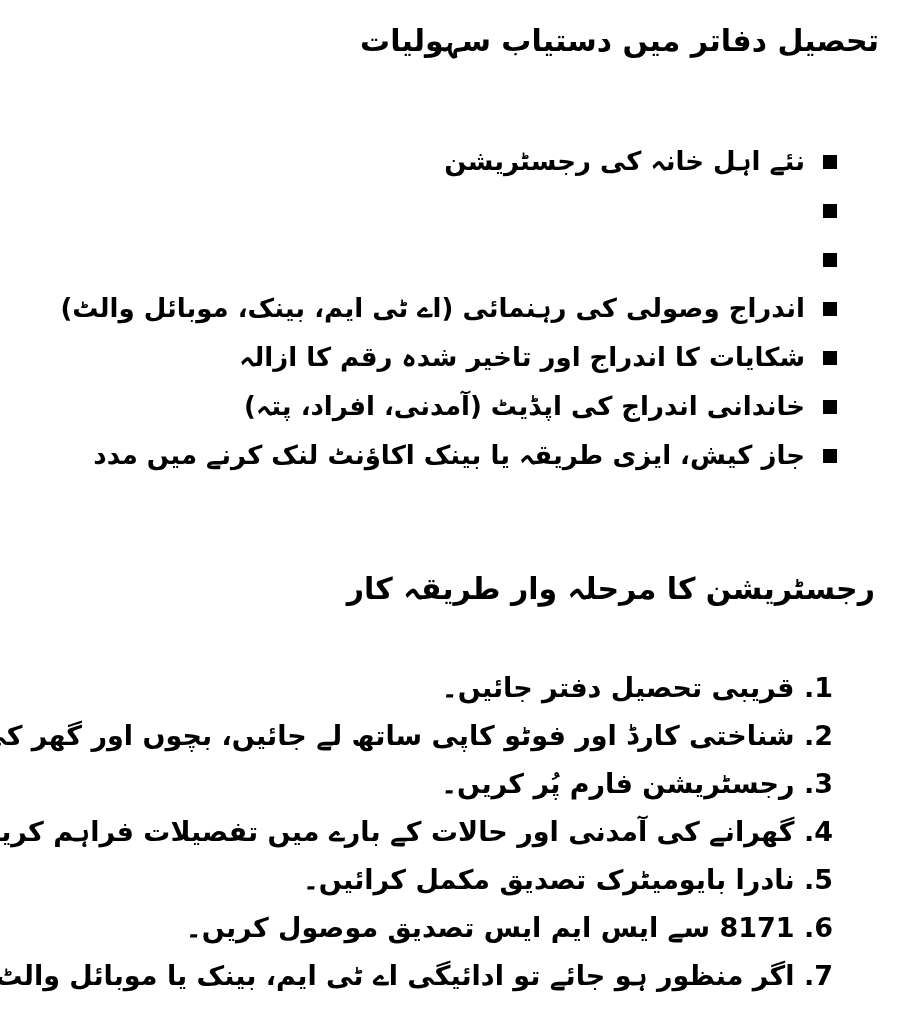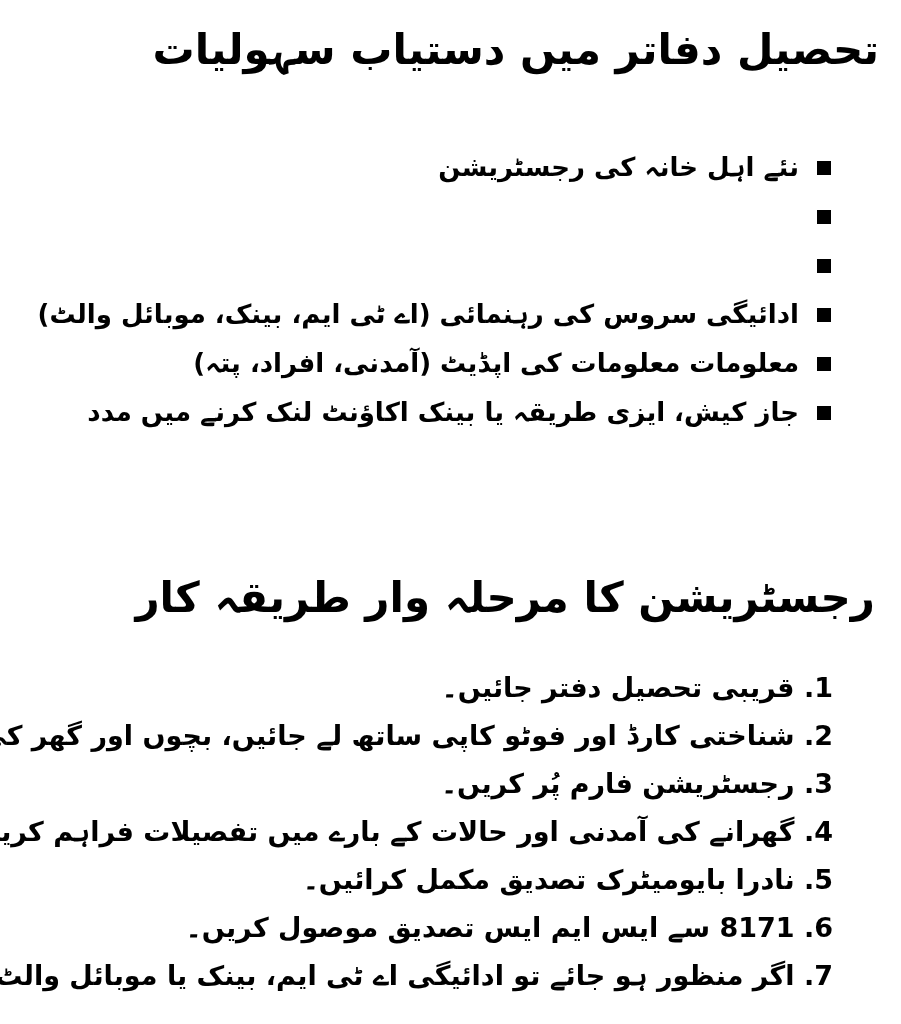--- a/index.html
+++ b/index.html
@@ -16,40 +16,40 @@
   }
   .page {
     position: relative;
     width: 901px;
     height: 1024px;
     direction: rtl;
     background: #ffffff;
   }
   .heading {
     position: absolute;
-    font-size: 42px;
+    font-size: 30px;
     font-weight: bold;
     line-height: 1.5;
     white-space: nowrap;
     color: #000000;
   }
   #facilities-title {
     top: 18px;
     right: 22px;
   }
   #procedure-title {
     top: 566px;
     right: 26px;
     text-align: right;
   }
   ul.facilities {
     position: absolute;
     top: 128px;
     right: 56px;
-    margin: 14px;
+    margin: 8px;
     padding: 0;
     list-style: none;
   }
   ul.facilities li {
     display: flex;
     align-items: center;
     height: 49px;
     font-size: 26px;
     font-weight: bold;
     white-space: nowrap;
@@ -92,25 +92,29 @@
       <span>نئے اہل خانہ کی رجسٹریشن</span>
     </li>
     <li>
       <span class="square"></span>
     </li>
     <li>
       <span class="square"></span>
     </li>
     <li>
       <span class="square"></span>
-      <span>ادائیگی سروس کی رہنمائی (اے ٹی ایم، بینک، موبائل والٹ)</span>
+      <span>اندراج وصولی کی رہنمائی (اے ٹی ایم، بینک، موبائل والٹ)</span>
     </li>
     <li>
       <span class="square"></span>
-      <span>معلومات معلومات کی اپڈیٹ (آمدنی، افراد، پتہ)</span>
+      <span>شکایات کا اندراج اور تاخیر شدہ رقم کا ازالہ</span>
+    </li>
+    <li>
+      <span class="square"></span>
+      <span>خاندانی اندراج کی اپڈیٹ (آمدنی، افراد، پتہ)</span>
     </li>
     <li>
       <span class="square"></span>
       <span>جاز کیش، ایزی طریقہ یا بینک اکاؤنٹ لنک کرنے میں مدد</span>
     </li>
   </ul>
 
   <div id="procedure-title" class="heading">رجسٹریشن کا مرحلہ وار طریقہ کار</div>
 
   <ol class="steps">

